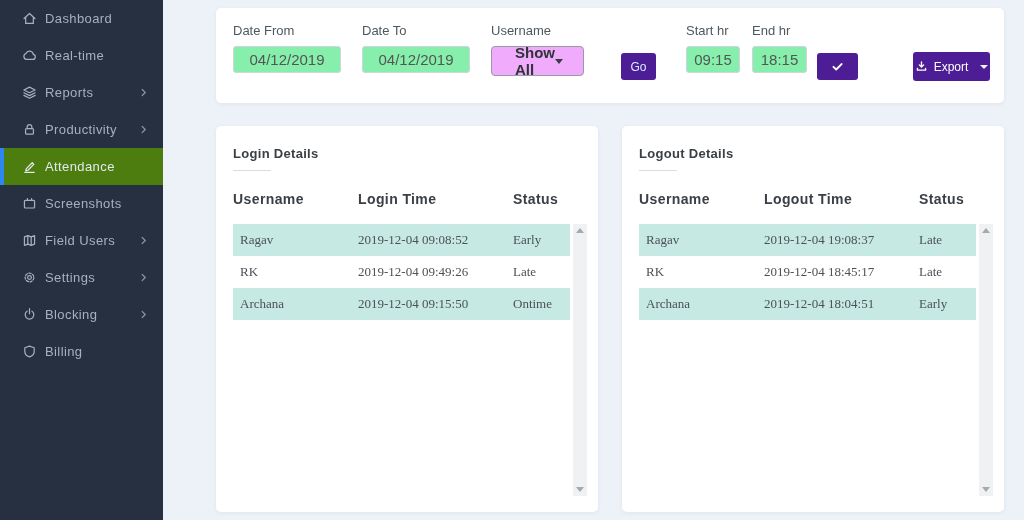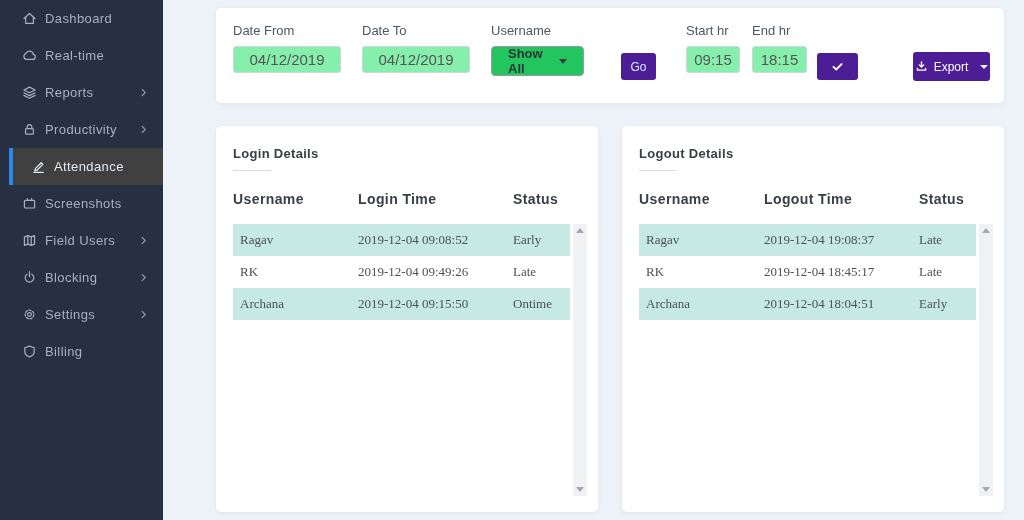--- a/index.html
+++ b/index.html
@@ -9,21 +9,21 @@
     background:#edf2f8; font-family:"Liberation Sans", sans-serif; color:#444;
   }
 
   
   .sidebar { position:absolute; left:0; top:0; bottom:0; width:163px; background:#263040; }
   .s-item {
     height:37px; display:flex; align-items:center;
     border-left:4px solid transparent; padding:0 14px 0 17px;
     color:#a7b1bd; font-size:13px; letter-spacing:.4px; cursor:pointer;
   }
-  .s-item.active { background:#404040; border-left-color:#2e86f1; color:#e3e9f0;margin-left:9px; }
+  .s-item.active { background:#4d7c0f; border-left-color:#2e86f1; color:#e3e9f0; }
   .s-icon { width:16px; height:16px; margin-right:8px; display:flex; align-items:center; justify-content:center; flex:none; }
   .s-icon svg { display:block; }
   .s-label { white-space:nowrap; }
   .s-chevron { margin-left:auto; display:flex; color:#8d98a7; }
 
   
   .main { position:absolute; left:190px; top:0; right:0; bottom:0; }
   .card {
     position:absolute; background:#fff; border-radius:5px;
     box-shadow:0 1px 4px rgba(40,60,90,.07);
@@ -36,23 +36,23 @@
   .txt {
     width:100%; height:27px; border:1px solid #cfd5dc; border-radius:3px;
     font-size:15px; color:#555; text-align:center; font-family:inherit; background:#86efac; outline:none;
   }
   .g-datefrom { left:17px;  width:108px; }
   .g-dateto   { left:146px; width:108px; }
   .g-username { left:275px; width:93px; }
   .g-starthr  { left:470px; width:54px; }
   .g-endhr    { left:536px; width:55px; }
   .select {
-    height:30px; border:1px solid #959ca6; border-radius:4px; background:#22c55e;
+    height:30px; border:1px solid #959ca6; border-radius:4px; background:#f0abfc;
     display:flex; align-items:center; justify-content:space-between;
-    padding:0 16px; font-size:13px; font-weight:bold; color:#2f3338; cursor:pointer;
+    padding:0 23px; font-size:15px; font-weight:bold; color:#2f3338; cursor:pointer;
   }
   .caret-dn { width:0; height:0; border-left:4px solid transparent; border-right:4px solid transparent; border-top:5px solid #3a3f45; }
   .btn { position:absolute; border:none; border-radius:3px; background:#4c1d95; color:#fff;
          font-family:inherit; cursor:pointer; display:flex; align-items:center; justify-content:center; }
   .btn-go    { left:405px; top:45px; width:35px; height:27px; font-size:12px; color:#d9ecff; }
   .btn-check { left:601px; top:45px; width:41px; height:27px; }
   .btn-export{ left:697px; top:44px; width:77px; height:29px; font-size:12px; gap:6px; }
   .btn-export .exp-caret { width:0; height:0; border-left:4px solid transparent; border-right:4px solid transparent; border-top:4px solid #eaf3ff; margin-left:6px; }
 
   
@@ -159,39 +159,39 @@
         <span class="s-label">Field Users</span>
         <span class="s-chevron">
           <svg width="11" height="11" viewBox="0 0 16 16" fill="none" stroke="currentColor" stroke-width="1.8" stroke-linecap="round" stroke-linejoin="round">
             <path d="M6 3.5 10.5 8 6 12.5"></path>
           </svg>
         </span>
       </div>
       <div class="s-item">
         <span class="s-icon">
           <svg width="15" height="15" viewBox="0 0 16 16" fill="none" stroke="currentColor" stroke-width="1.3" stroke-linecap="round" stroke-linejoin="round">
+            <circle cx="8" cy="8" r="2"></circle>
+            <circle cx="8" cy="8" r="4.6" stroke-dasharray="2.4 1.7"></circle>
+          </svg>
+        </span>
+        <span class="s-label">Settings</span>
+        <span class="s-chevron">
+          <svg width="11" height="11" viewBox="0 0 16 16" fill="none" stroke="currentColor" stroke-width="1.8" stroke-linecap="round" stroke-linejoin="round">
+            <path d="M6 3.5 10.5 8 6 12.5"></path>
+          </svg>
+        </span>
+      </div>
+      <div class="s-item">
+        <span class="s-icon">
+          <svg width="15" height="15" viewBox="0 0 16 16" fill="none" stroke="currentColor" stroke-width="1.3" stroke-linecap="round" stroke-linejoin="round">
             <path d="M5.4 4.5a4.6 4.6 0 1 0 5.2 0"></path>
             <path d="M8 1.8v5.4"></path>
           </svg>
         </span>
         <span class="s-label">Blocking</span>
-        <span class="s-chevron">
-          <svg width="11" height="11" viewBox="0 0 16 16" fill="none" stroke="currentColor" stroke-width="1.8" stroke-linecap="round" stroke-linejoin="round">
-            <path d="M6 3.5 10.5 8 6 12.5"></path>
-          </svg>
-        </span>
-      </div>
-      <div class="s-item">
-        <span class="s-icon">
-          <svg width="15" height="15" viewBox="0 0 16 16" fill="none" stroke="currentColor" stroke-width="1.3" stroke-linecap="round" stroke-linejoin="round">
-            <circle cx="8" cy="8" r="2"></circle>
-            <circle cx="8" cy="8" r="4.6" stroke-dasharray="2.4 1.7"></circle>
-          </svg>
-        </span>
-        <span class="s-label">Settings</span>
         <span class="s-chevron">
           <svg width="11" height="11" viewBox="0 0 16 16" fill="none" stroke="currentColor" stroke-width="1.8" stroke-linecap="round" stroke-linejoin="round">
             <path d="M6 3.5 10.5 8 6 12.5"></path>
           </svg>
         </span>
       </div>
       <div class="s-item">
         <span class="s-icon">
           <svg width="15" height="15" viewBox="0 0 16 16" fill="none" stroke="currentColor" stroke-width="1.3" stroke-linecap="round" stroke-linejoin="round">
             <path d="M8 2.2 13 4v4c0 3.1-2.1 4.8-5 5.8C5.1 12.8 3 11.1 3 8V4z"></path>

